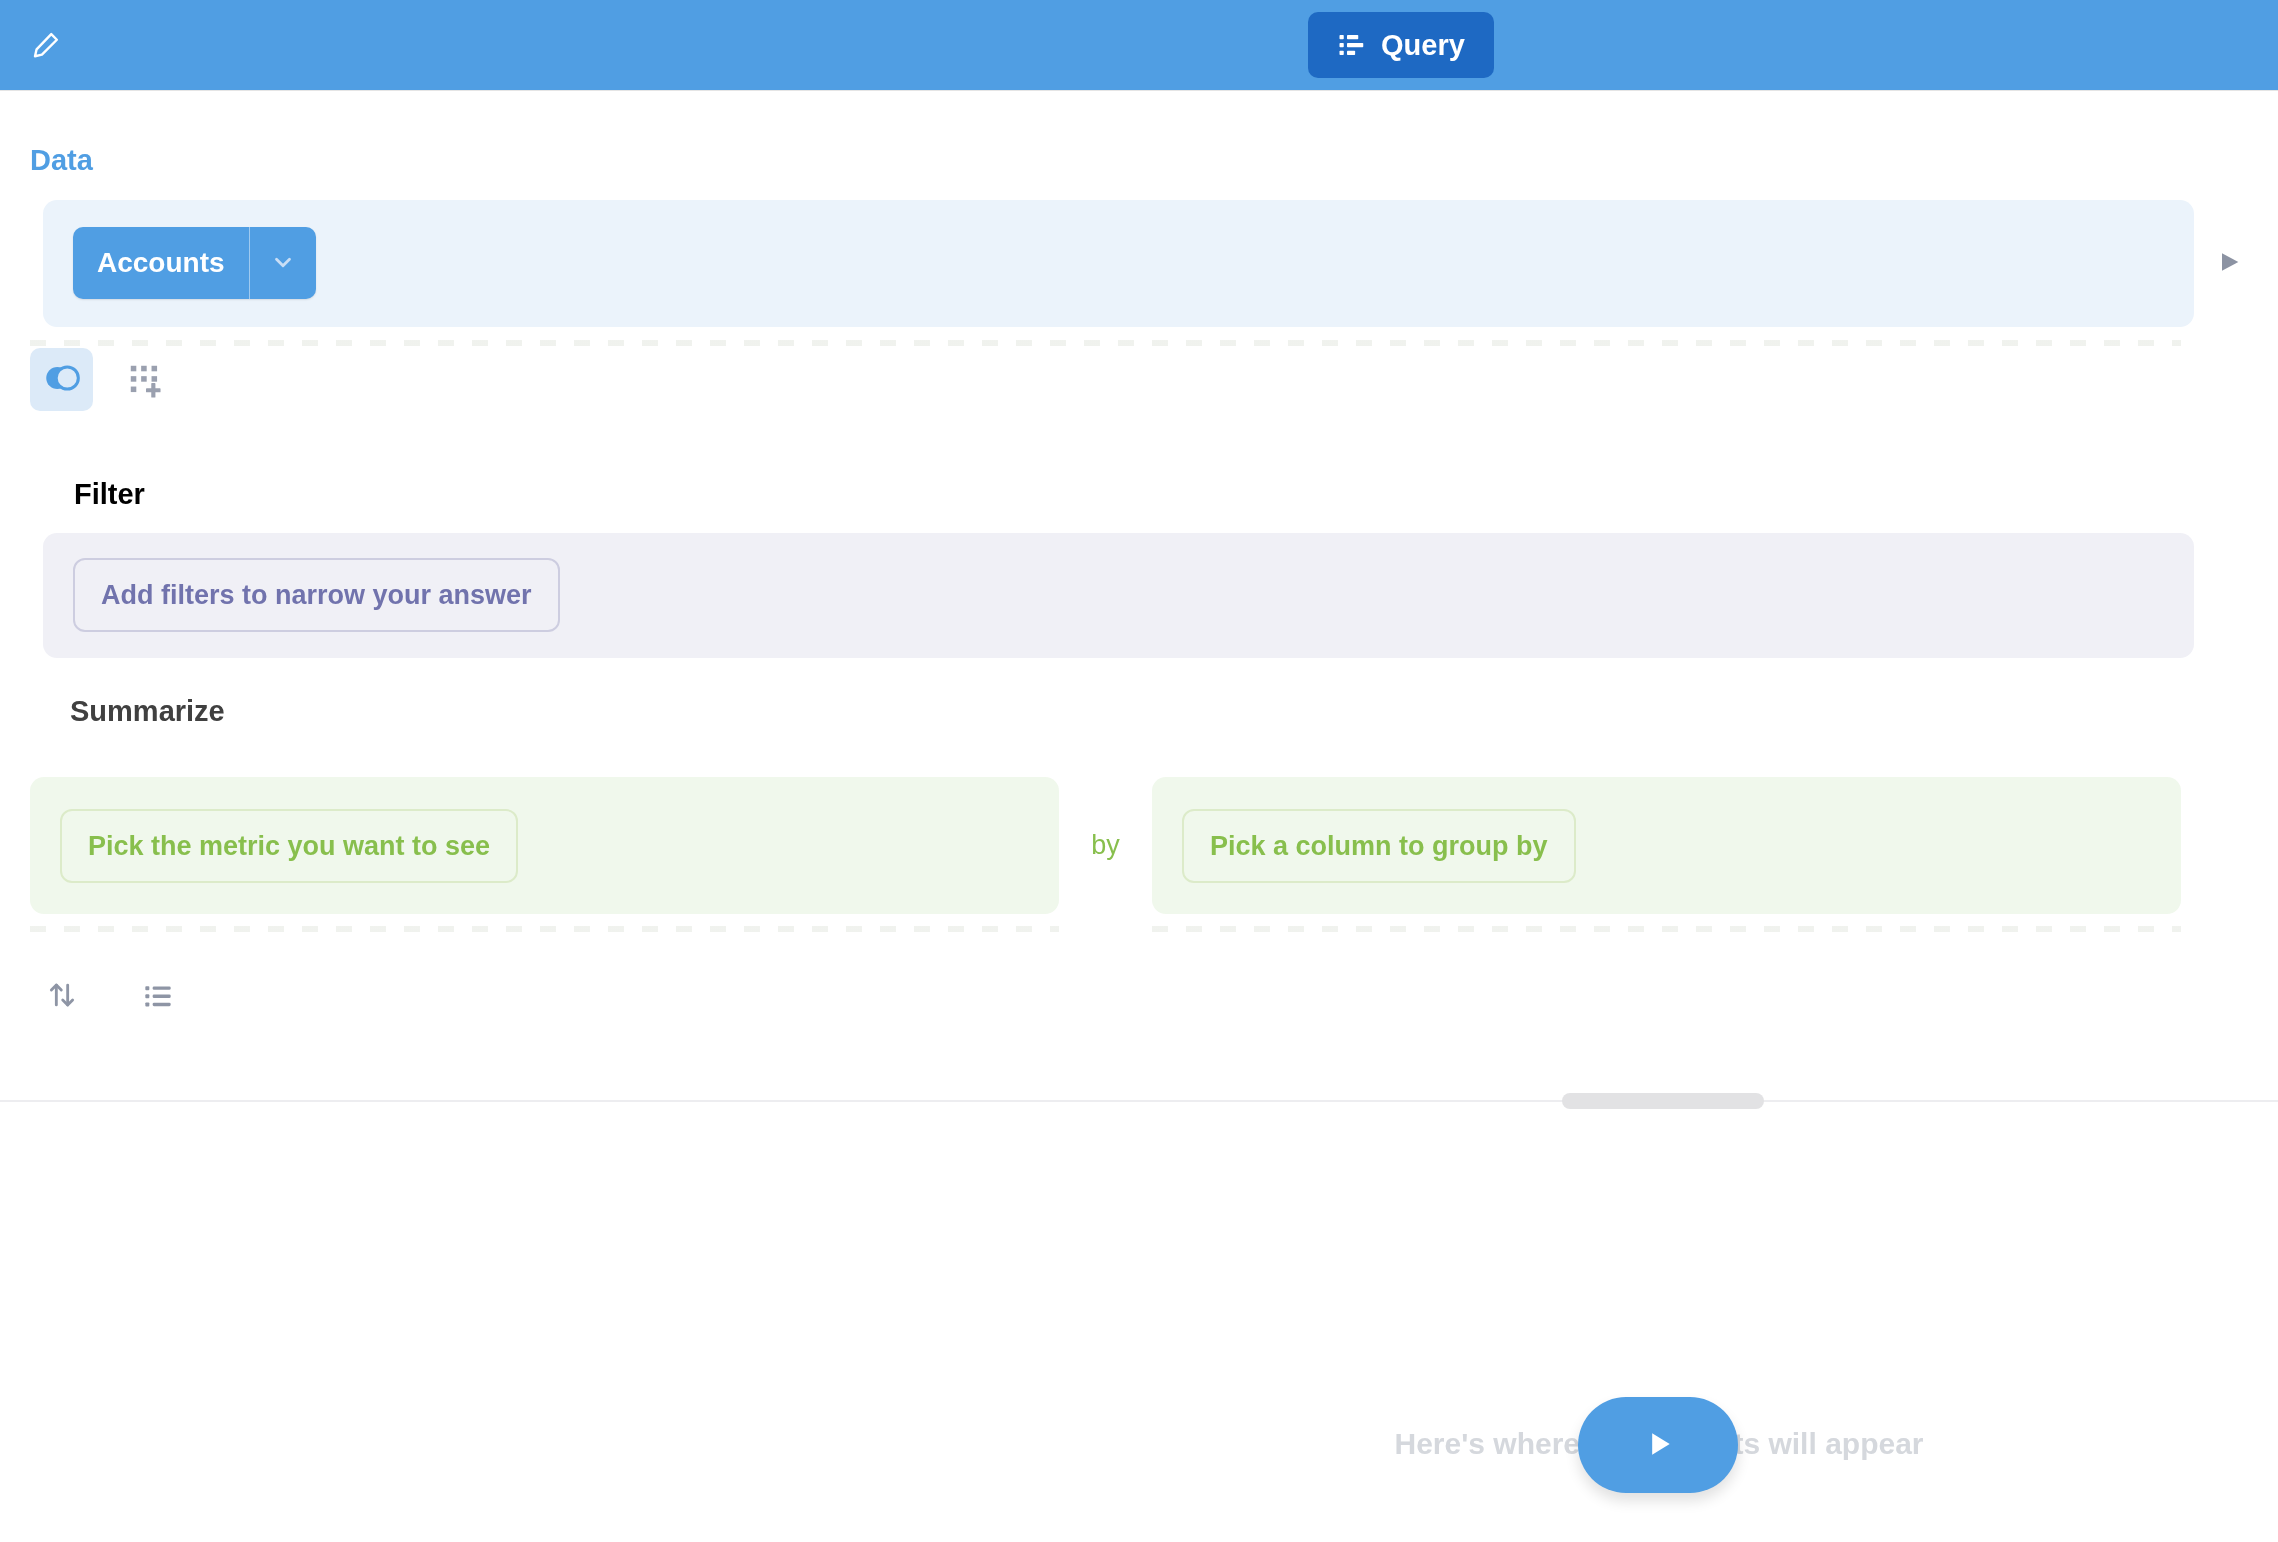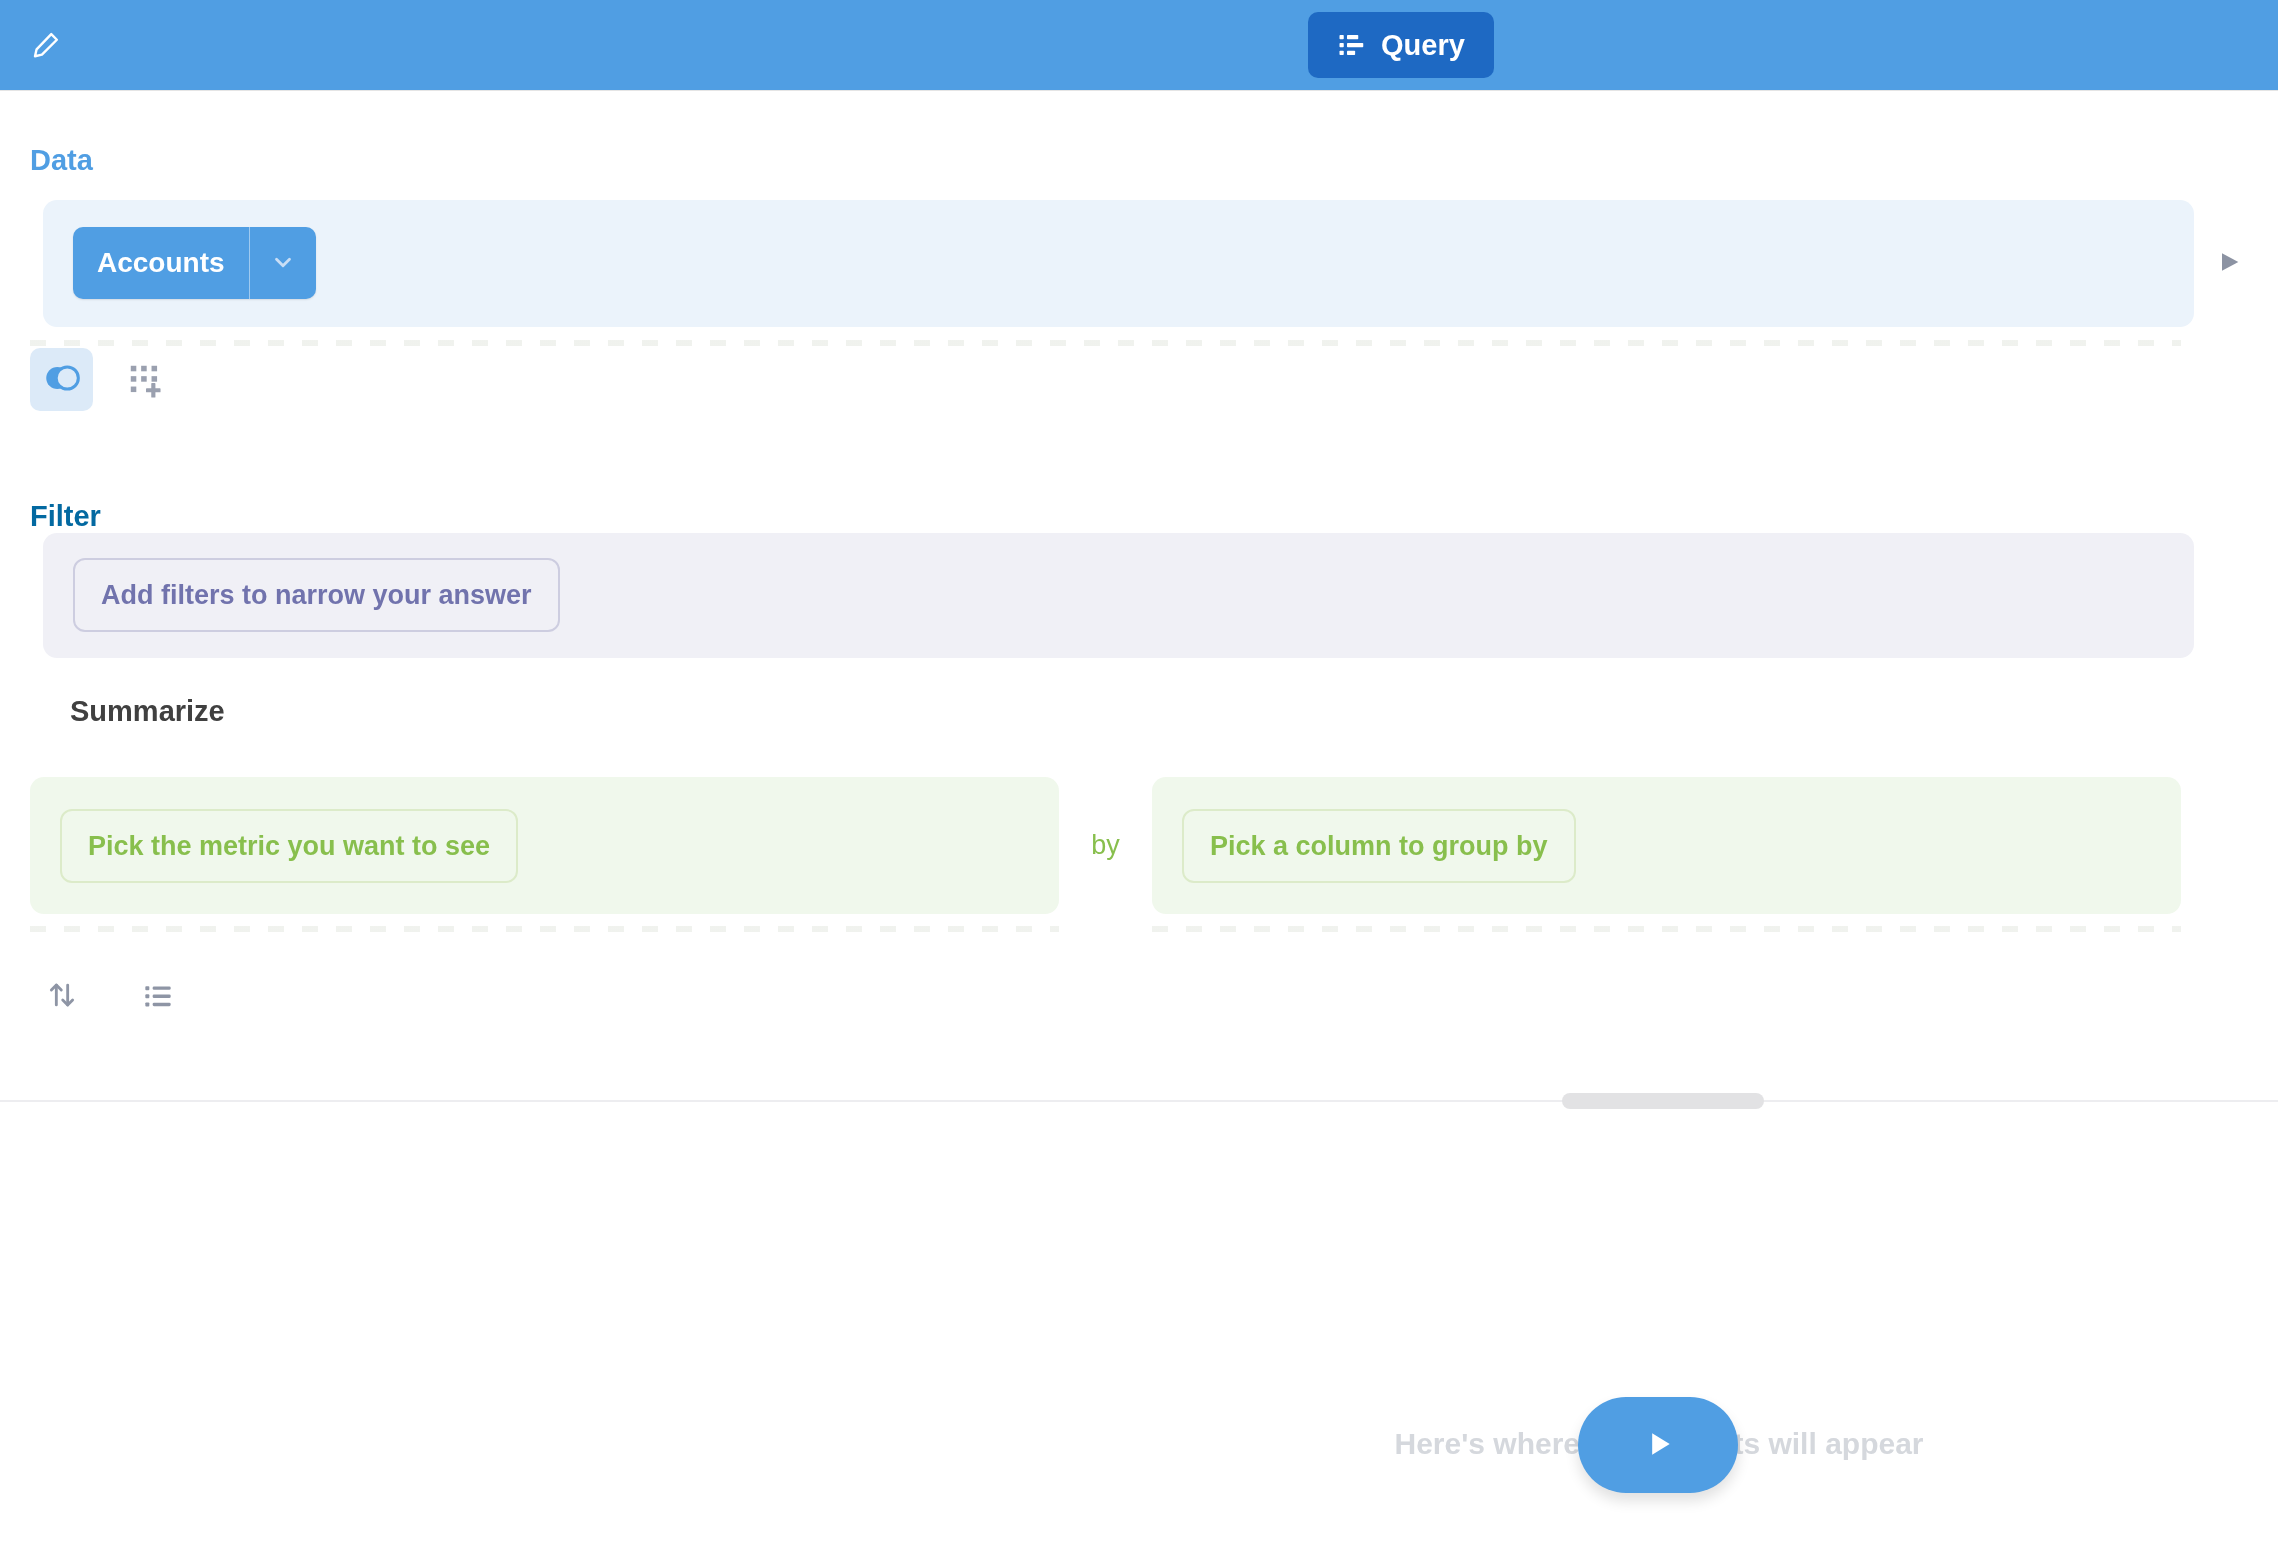--- a/index.html
+++ b/index.html
@@ -42,21 +42,21 @@
     background:repeating-linear-gradient(90deg, rgba(110,130,90,0.10) 0 16px, transparent 16px 34px); }
   .dashes-data { left:30px; top:340px; width:2151px; }
   .join-btn { position:absolute; left:30px; top:348px; width:63px; height:63px;
     background:#DCEAF8; border:none; border-radius:10px; cursor:pointer;
     display:flex; align-items:center; justify-content:center; }
   .custom-col-btn { position:absolute; left:126px; top:362px; width:40px; height:40px;
     background:none; border:none; cursor:pointer; display:flex; align-items:center;
     justify-content:center; }
 
   
-  .filter-title { top:500px; color:#0369a1; }
+  .filter-title { top:478px; color:#000000;margin-left:44px; }
   .filter-container { top:533px; height:125px; background:#F0F0F6;padding-left:32px; }
   .add-filters-btn { left:30px; top:25px; border:2px solid #CDCDE0; color:#7173AD; }
 
   
   .summarize-title { top:695px; color:#404040;margin-left:40px; }
   .summ-container { position:absolute; top:777px; width:1029px; height:137px;
     background:#F0F8EC; border-radius:14px; }
   .summ-left { left:30px; }
   .summ-right { left:1152px; }
   .metric-btn, .group-btn { left:30px; top:32px; border:2px solid #DCEBC9; color:#88BF4D; }

